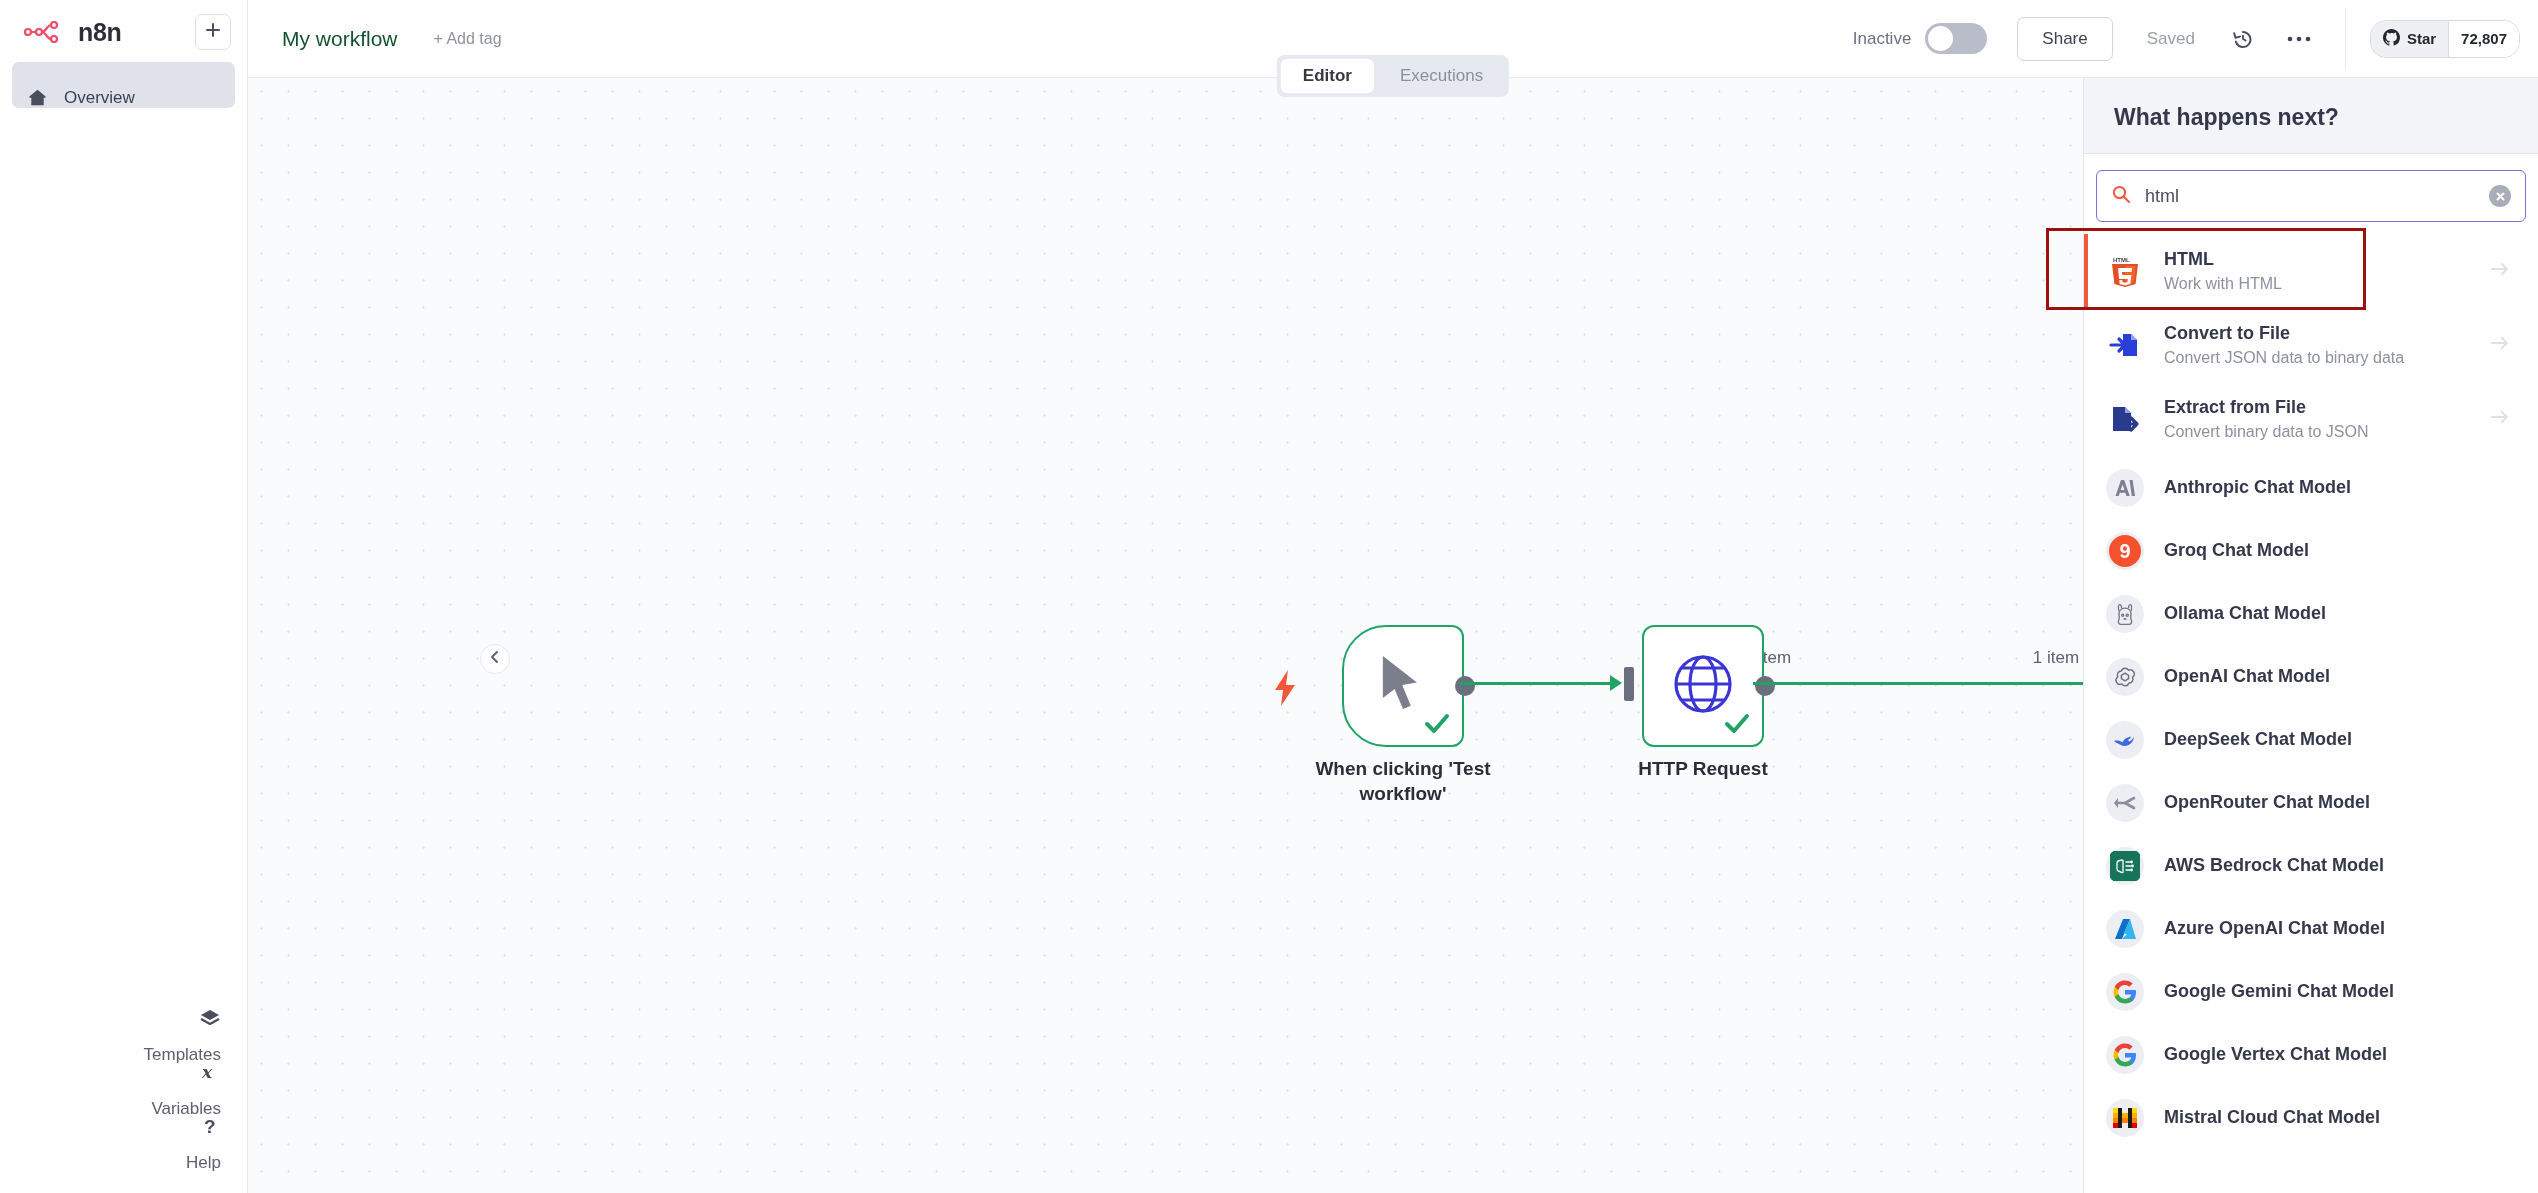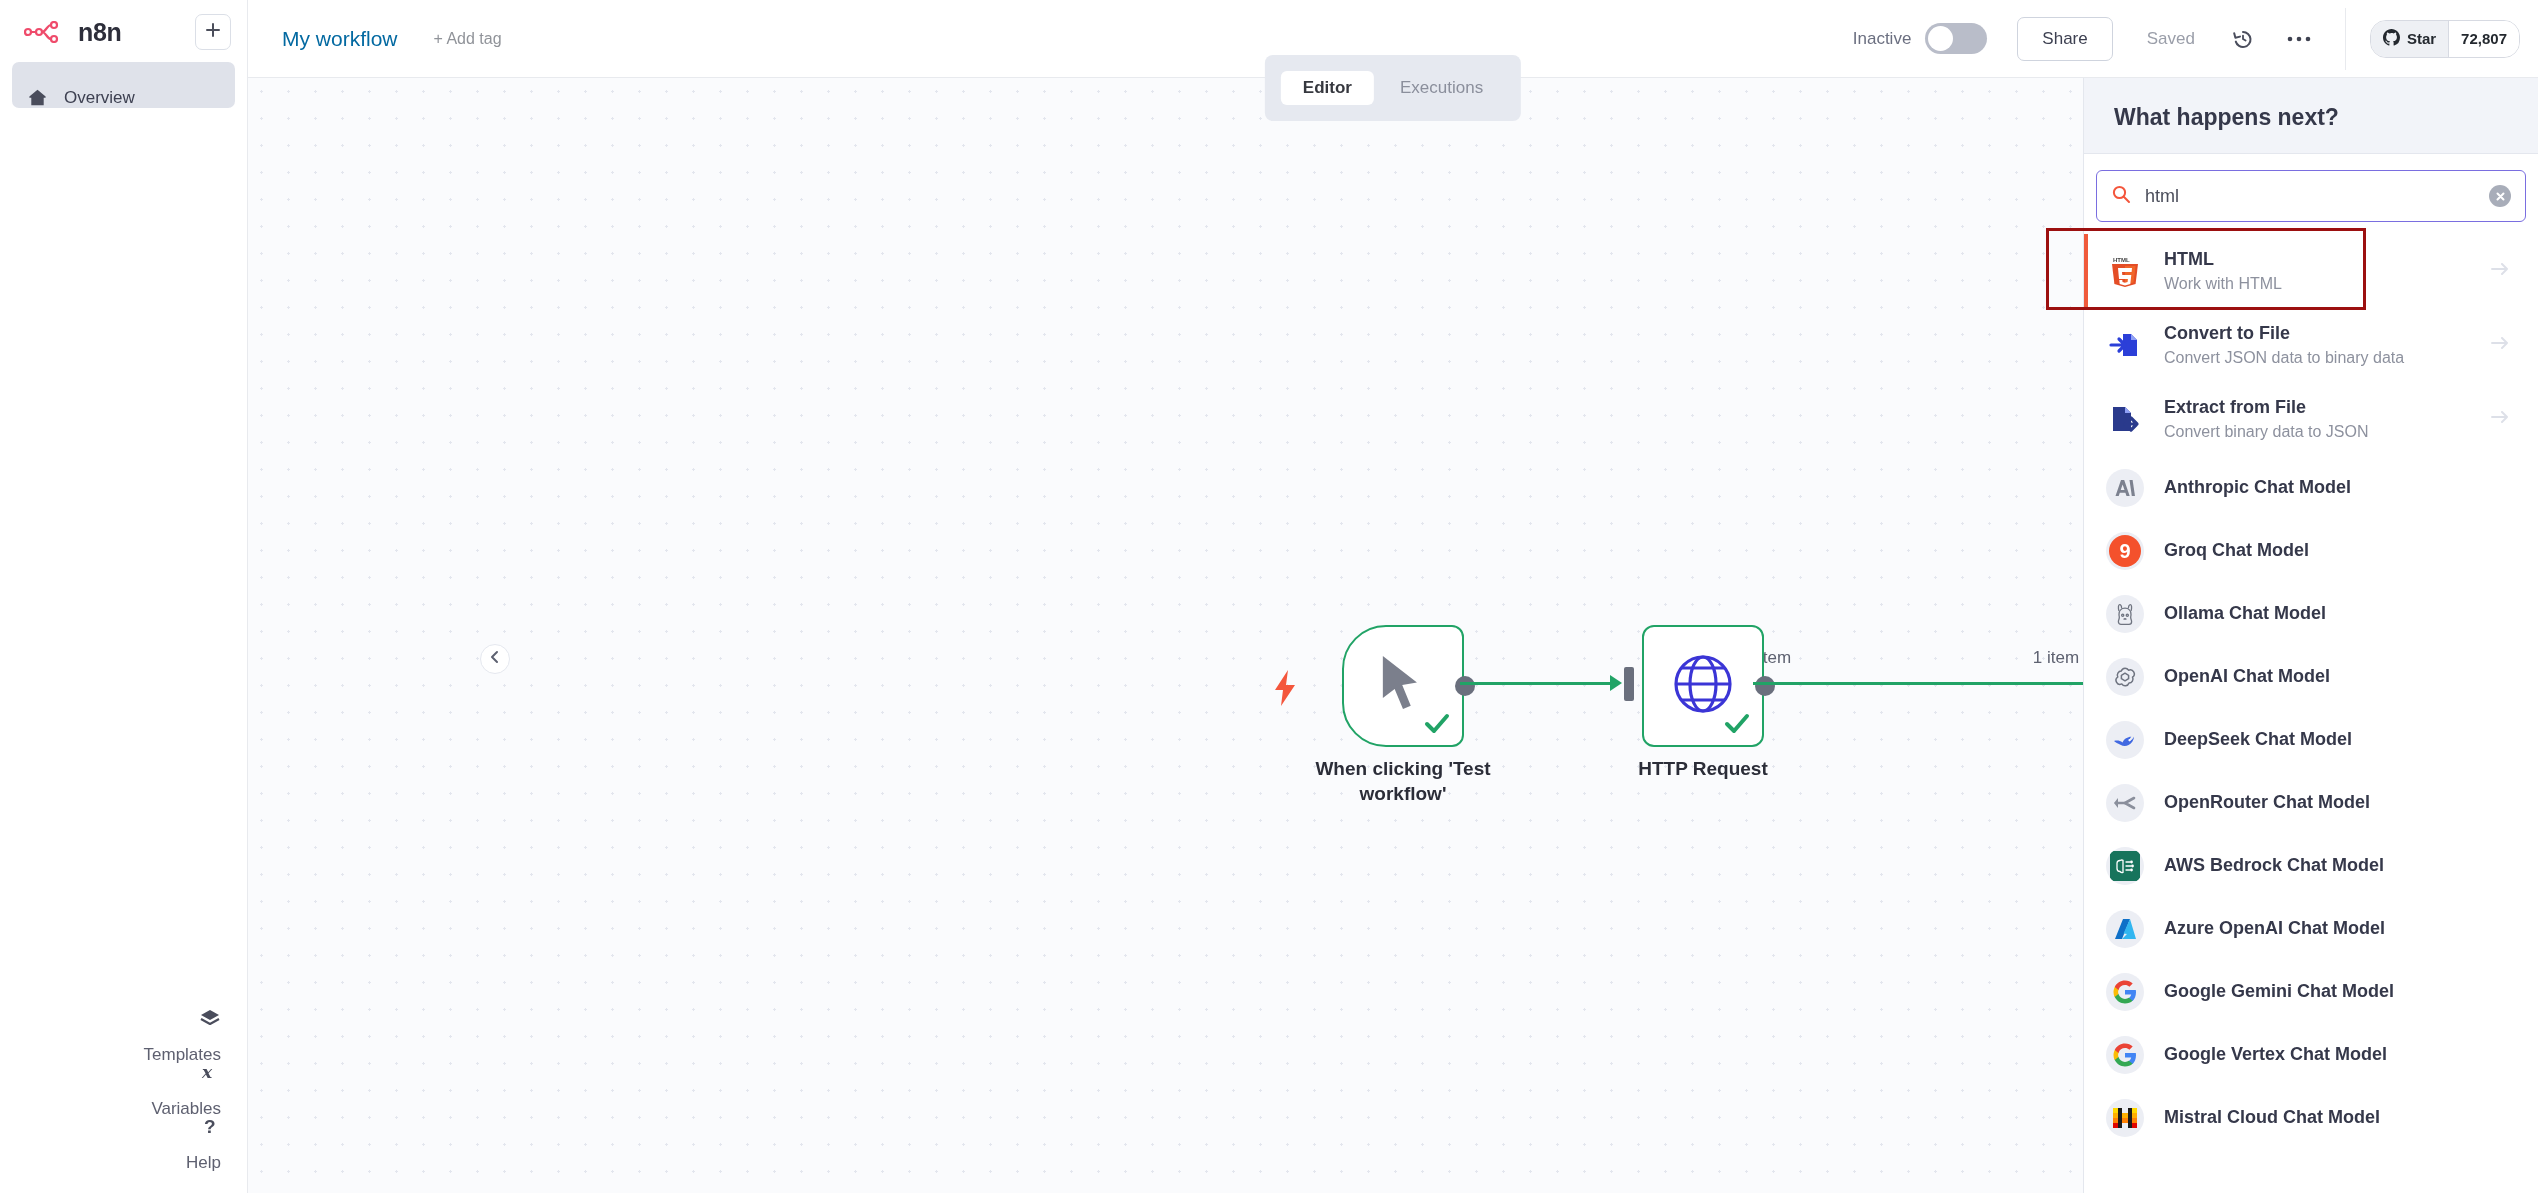--- a/index.html
+++ b/index.html
@@ -41,21 +41,21 @@
   .chev-wrap { margin-left: auto; display:flex; align-items:center; }
 
   
   #main { flex: 1 1 auto; position: relative; height: 100%; min-width: 0; }
 
   #topbar {
     position: absolute; top: 0; left: 0; right: 0; height: 78px;
     background: #fff; border-bottom: 1px solid #e8eaee;
     display: flex; align-items: center; z-index: 20;
   }
-  .wf-title { font-size: 21px; color: #0369a1; margin-left: 34px; font-weight: 400; }
+  .wf-title { font-size: 21px; color: #14532d; margin-left: 34px; font-weight: 400; }
   .add-tag { font-size: 16px; color: #909399; margin-left: 36px; cursor: pointer; }
   .tb-right { margin-left: auto; display: flex; align-items: center; gap: 0; padding-right: 18px; }
   .inactive-lbl { font-size: 17px; color: #6b6f80; margin-right: 14px; }
   .toggle {
     width: 62px; height: 31px; border-radius: 16px; background: #b9bdc9;
     position: relative; cursor: pointer; margin-right: 30px;
   }
   .toggle .knob {
     position: absolute; top: 3px; left: 3px; width: 25px; height: 25px;
     border-radius: 50%; background: #fff;
@@ -68,21 +68,21 @@
   .saved-lbl { font-size: 17px; color: #9a9ea9; margin-right: 28px; }
   .icon-btn { width: 40px; height: 40px; display:flex; align-items:center; justify-content:center; cursor:pointer; margin-right: 16px; }
   .tb-divider { width: 1px; height: 62px; background: #e8eaee; margin: 0 24px 0 10px; }
   .gh-star { display: flex; align-items: stretch; height: 38px; border: 1px solid #d7dae2; border-radius: 16px; overflow: hidden; cursor: pointer; }
   .gh-star .lft { display:flex; align-items:center; gap:7px; padding: 0 12px; background: #eef0f4; font-size: 15px; color: #24292f; font-weight: 600; }
   .gh-star .rgt { display:flex; align-items:center; padding: 0 12px; background: #fff; font-size: 15px; color: #24292f; border-left: 1px solid #d7dae2; font-weight: 600; }
 
   
   #tabs {
     position: absolute; top: 55px; left: 50%; transform: translateX(-50%);
-    background: #e6e9f0; border-radius: 8px; padding: 16px; display: flex; gap: 4px; z-index: 25;
+    background: #e6e9f0; border-radius: 8px; padding: 4px; display: flex; gap: 4px; z-index: 25;
   }
   .tab { padding: 7px 22px; border-radius: 6px; font-size: 17px; color: #8b8f9c; cursor: pointer; font-weight: 400; }
   .tab.active { background: #fff; color: #36383f; font-weight: 600; }
 
   
   #canvas {
     position: absolute; top: 78px; left: 0; right: 0; bottom: 0;
     background-color: #fafbfd;
     background-image: radial-gradient(circle, #e3e6ee 1.2px, transparent 1.3px);
     background-size: 27px 27px;

